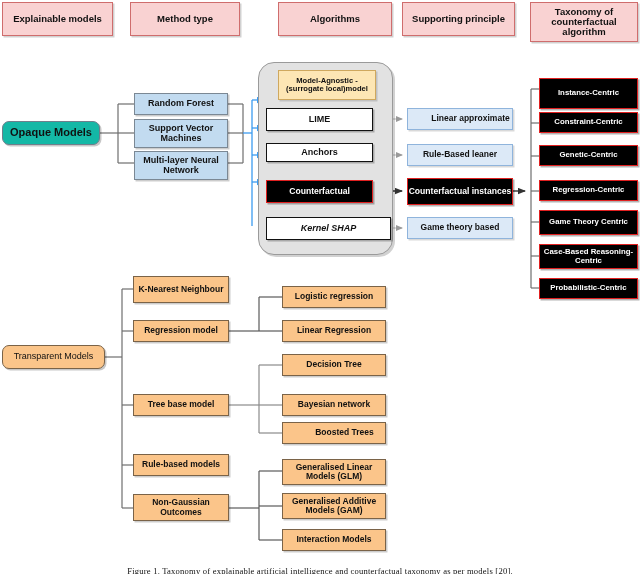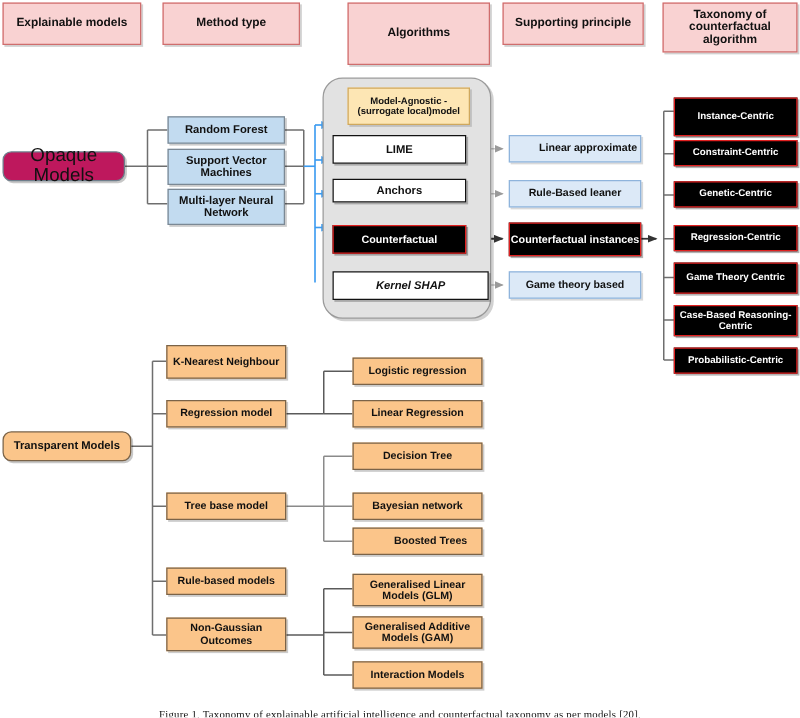--- a/index.html
+++ b/index.html
@@ -8,25 +8,25 @@
 
   .box{position:absolute;box-sizing:border-box;display:flex;align-items:center;
        justify-content:center;text-align:center;line-height:1.08;
        font-family:"Liberation Sans", sans-serif;}
 
   
   .hdr{background:#f9d2d2;border:1.5px solid #cf6d6d;color:#111;
        font-size:9.5px;font-weight:bold;box-shadow:1.5px 1.5px 0 rgba(0,0,0,.18);}
 
   
-  .root-blue{background:#be185d;border:1.2px solid #6f7f8c;border-radius:7px;
-       color:#111;font-size:15px;font-weight:normal;box-shadow:1.5px 1.5px 0 rgba(0,0,0,.22);}
+  .root-blue{background:#14b8a6;border:1.2px solid #6f7f8c;border-radius:7px;
+       color:#111;font-size:11px;font-weight:bold;box-shadow:1.5px 1.5px 0 rgba(0,0,0,.22);}
   
   .root-orange{background:#fbc58a;border:1.2px solid #7a6348;border-radius:7px;
-       color:#111;font-size:9px;font-weight:bold;box-shadow:1.5px 1.5px 0 rgba(0,0,0,.22);}
+       color:#111;font-size:9px;font-weight:normal;box-shadow:1.5px 1.5px 0 rgba(0,0,0,.22);}
 
   .blue{background:#c2dbf0;border:1.2px solid #7b8894;color:#111;font-size:9px;
         font-weight:bold;box-shadow:1.5px 1.5px 0 rgba(0,0,0,.2);}
   .blue-light{background:#dce9f7;border:1.2px solid #8fb4dc;color:#111;font-size:8.5px;
         font-weight:bold;box-shadow:1.5px 1.5px 0 rgba(0,0,0,.15);}
   .orange{background:#fbc58a;border:1.2px solid #7a6348;color:#111;font-size:8.5px;
         font-weight:bold;box-shadow:1.5px 1.5px 0 rgba(0,0,0,.2);}
   .cream{background:#fde6b4;border:1.2px solid #cfa85e;color:#111;font-size:7.6px;
         font-weight:bold;box-shadow:1.5px 1.5px 0 rgba(0,0,0,.15);}
   .white{background:#ffffff;border:1.4px solid #111;color:#111;font-size:9px;
@@ -149,21 +149,21 @@
       <path d="M259,540 L282,540"></path>
     </g>
   </svg>
 
   <div class="box hdr" style="left:2px;top:2px;width:111px;height:34px;">
     <span>Explainable models</span>
   </div>
   <div class="box hdr" style="left:130px;top:2px;width:110px;height:34px;">
     <span>Method type</span>
   </div>
-  <div class="box hdr" style="left:278px;top:2px;width:114px;height:50px;">
+  <div class="box hdr" style="left:278px;top:2px;width:114px;height:34px;">
     <span>Algorithms</span>
   </div>
   <div class="box hdr" style="left:402px;top:2px;width:113px;height:34px;">
     <span>Supporting principle</span>
   </div>
   <div class="box hdr" style="left:530px;top:2px;width:108px;height:40px;padding:0 3px;">
     <span>Taxonomy of counterfactual algorithm</span>
   </div>
 
   <div class="box root-blue" style="left:2px;top:121px;width:98px;height:24px;">

